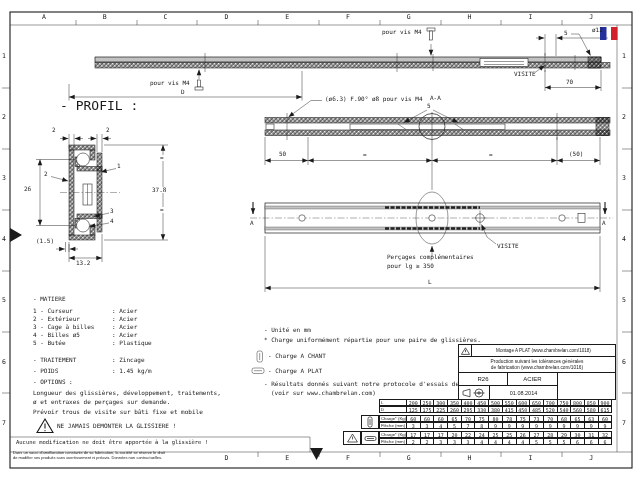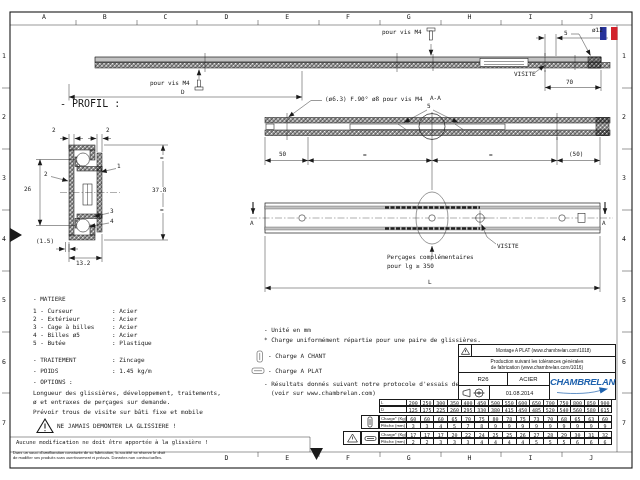--- a/index.html
+++ b/index.html
@@ -16,21 +16,21 @@
   .f-g{fill:#c2c2c2;stroke-width:0.3}
   .solid{fill:#1a1a1a;stroke:none}
   .cl{stroke-width:0.35;stroke-dasharray:7 2 1.5 2}
   .cage{stroke:#222;stroke-width:2.6;stroke-dasharray:4 1.5}
   .flag-b{fill:var(--flag-blue);stroke:none}
   .flag-r{fill:var(--flag-red);stroke:none}
   .blue{stroke:var(--brand)}
   .bluefill{fill:var(--brand);stroke:none}
 
   .lbl{position:absolute;font-size:6px;line-height:1;white-space:nowrap}
-  .f7{font-size:10px}
+  .f7{font-size:13px}
   .bgw{background:#fff;padding:0 1px}
   .mlabel{position:absolute;font-size:6.5px;line-height:1;white-space:nowrap}
 
   .mline{position:absolute;left:33px;font-size:6px;line-height:1;white-space:nowrap}
   .mline .c1{display:inline-block;width:79px}
   .note{position:absolute;font-size:6px;line-height:1;white-space:nowrap}
   .tinytext{position:absolute;font-size:4px;line-height:1;white-space:nowrap;font-family:"Liberation Sans",sans-serif}
 
   
   #titleblock{position:absolute;left:458px;top:344px;width:158px;height:56px;
@@ -392,27 +392,20 @@
         <div class="tb-sym">
           <svg width="26" height="10">
             <polygon points="2,3.2 9,1.2 9,8.8 2,6.8" stroke="#1a1a1a" fill="none" stroke-width="0.6"></polygon>
             <circle cx="18" cy="5" r="4" stroke="#1a1a1a" fill="none" stroke-width="0.6"></circle>
             <circle cx="18" cy="5" r="1.2" stroke="#1a1a1a" fill="none" stroke-width="0.6"></circle>
             <line x1="12.5" y1="5" x2="23.5" y2="5" stroke="#1a1a1a" stroke-width="0.4"></line>
           </svg>
         </div>
         <div class="tb-date">01.08.2014</div>
       </div>
-    </div>
-    <div class="tb-logo">
-      <div class="brand">CHAMBRELAN</div>
-      <svg width="54" height="8">
-        <path d="M2,5.5 C20,7.5 38,6.5 48,2.5" class="blue" fill="none" stroke-width="1.1"></path>
-        <path d="M44,0.2 L53,1.8 L45.5,6.5 z" class="bluefill"></path>
-      </svg>
     </div>
   </div>
 </div>
 
 <div id="loadtable">
   <div class="lt-group" style="margin-left:36px">
     <div class="lt-row">
           <div class="lt-h">L</div>
           <div class="lt-cells">
             <div class="lt-c">200</div>

